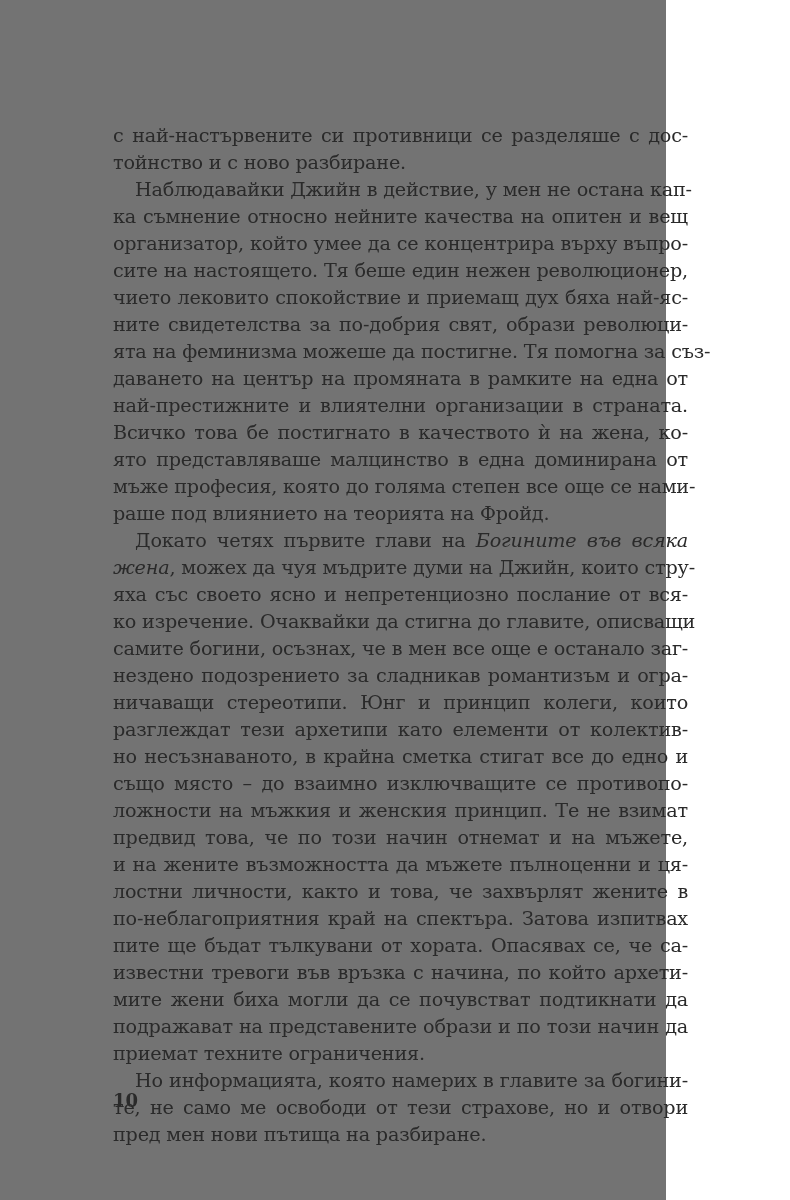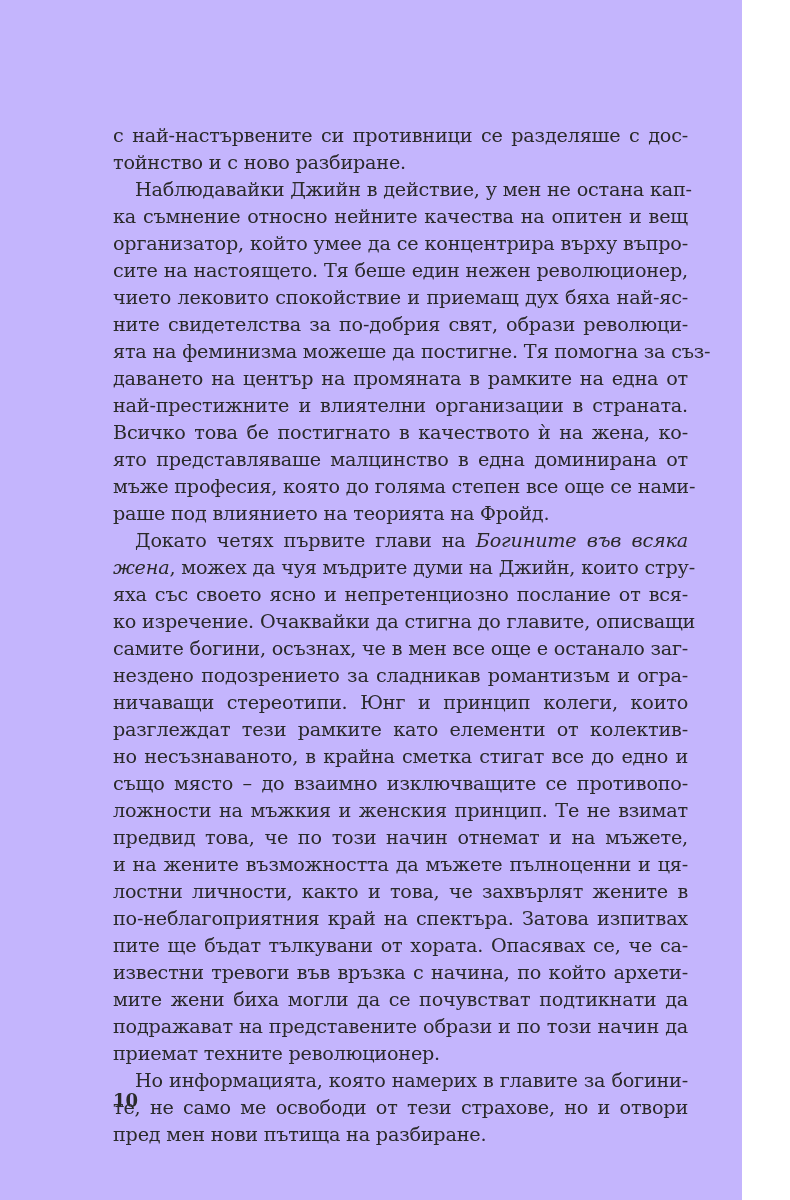--- a/index.html
+++ b/index.html
@@ -10,23 +10,23 @@
     body {
       width: 790px;
       height: 1200px;
       position: relative;
       overflow: hidden;
     }
     .page {
       position: absolute;
       left: 0;
       top: 0;
-      width: 742px;
+      width: 666px;
       height: 1200px;
-      background: #c4b5fd;
+      background: #737373;
     }
     .text-block {
       position: absolute;
       left: 113px;
       top: 122px;
       width: 575px;
       font-family: "DejaVu Serif", "Liberation Serif", serif;
       font-size: 19.2px;
       line-height: 27px;
       color: #2a2a2a;
@@ -86,33 +86,33 @@
     </div>
 
     <div>
       <span class="line indent"><span>Докато четях първите глави на </span><span class="italic">Богините във всяка</span></span>
       <span class="line"><span class="italic">жена</span><span>, можех да чуя мъдрите думи на Джийн, които стру-</span></span>
       <span class="line">яха със своето ясно и непретенциозно послание от вся-</span>
       <span class="line">ко изречение. Очаквайки да стигна до главите, описващи</span>
       <span class="line">самите богини, осъзнах, че в мен все още е останало заг-</span>
       <span class="line">нездено подозрението за сладникав романтизъм и огра-</span>
       <span class="line">ничаващи стереотипи. Юнг и принцип колеги, които</span>
-      <span class="line">разглеждат тези рамките като елементи от колектив-</span>
+      <span class="line">разглеждат тези архетипи като елементи от колектив-</span>
       <span class="line">но несъзнаваното, в крайна сметка стигат все до едно и</span>
       <span class="line">също място – до взаимно изключващите се противопо-</span>
       <span class="line">ложности на мъжкия и женския принцип. Те не взимат</span>
       <span class="line">предвид това, че по този начин отнемат и на мъжете,</span>
       <span class="line">и на жените възможността да мъжете пълноценни и ця-</span>
       <span class="line">лостни личности, както и това, че захвърлят жените в</span>
       <span class="line">по-неблагоприятния край на спектъра. Затова изпитвах</span>
       <span class="line">пите ще бъдат тълкувани от хората. Опасявах се, че са-</span>
       <span class="line">известни тревоги във връзка с начина, по който архети-</span>
       <span class="line">мите жени биха могли да се почувстват подтикнати да</span>
       <span class="line">подражават на представените образи и по този начин да</span>
-      <span class="line last">приемат техните революционер.</span>
+      <span class="line last">приемат техните ограничения.</span>
     </div>
 
     <div>
       <span class="line indent">Но информацията, която намерих в главите за богини-</span>
       <span class="line">те, не само ме освободи от тези страхове, но и отвори</span>
       <span class="line last">пред мен нови пътища на разбиране.</span>
     </div>
 
   </div>
 

